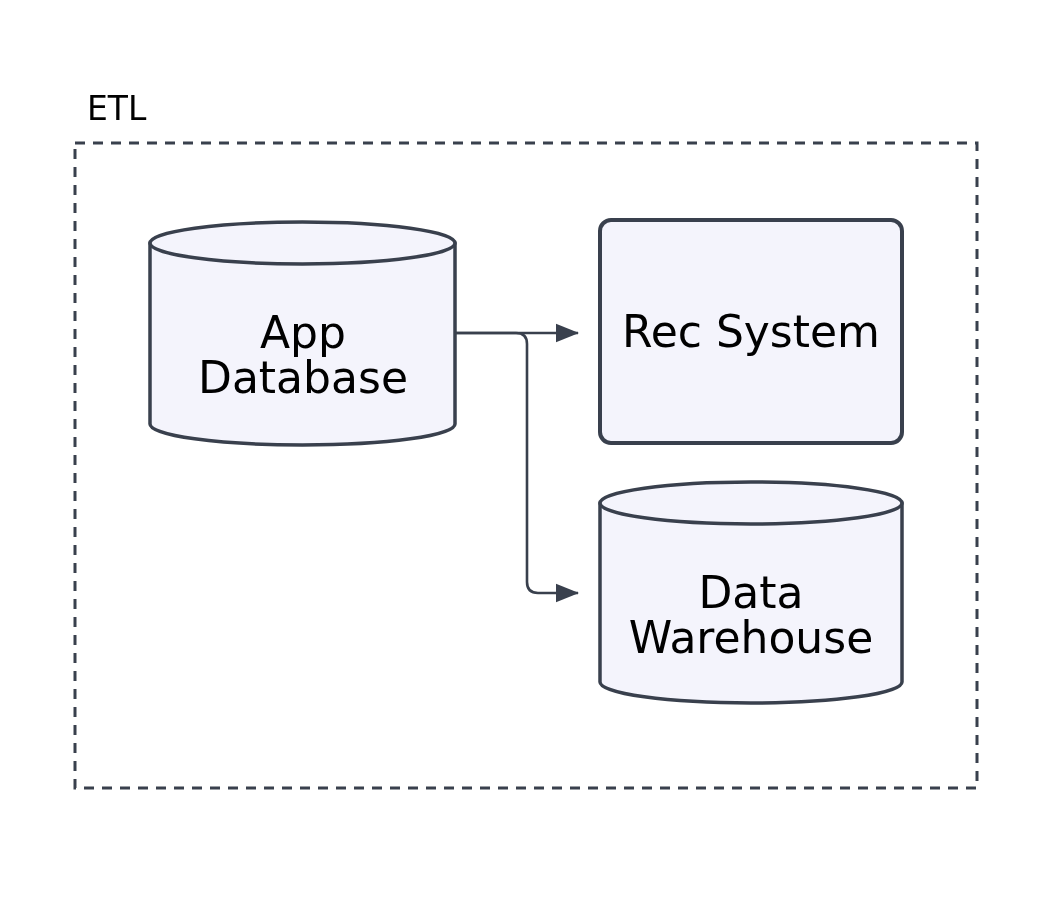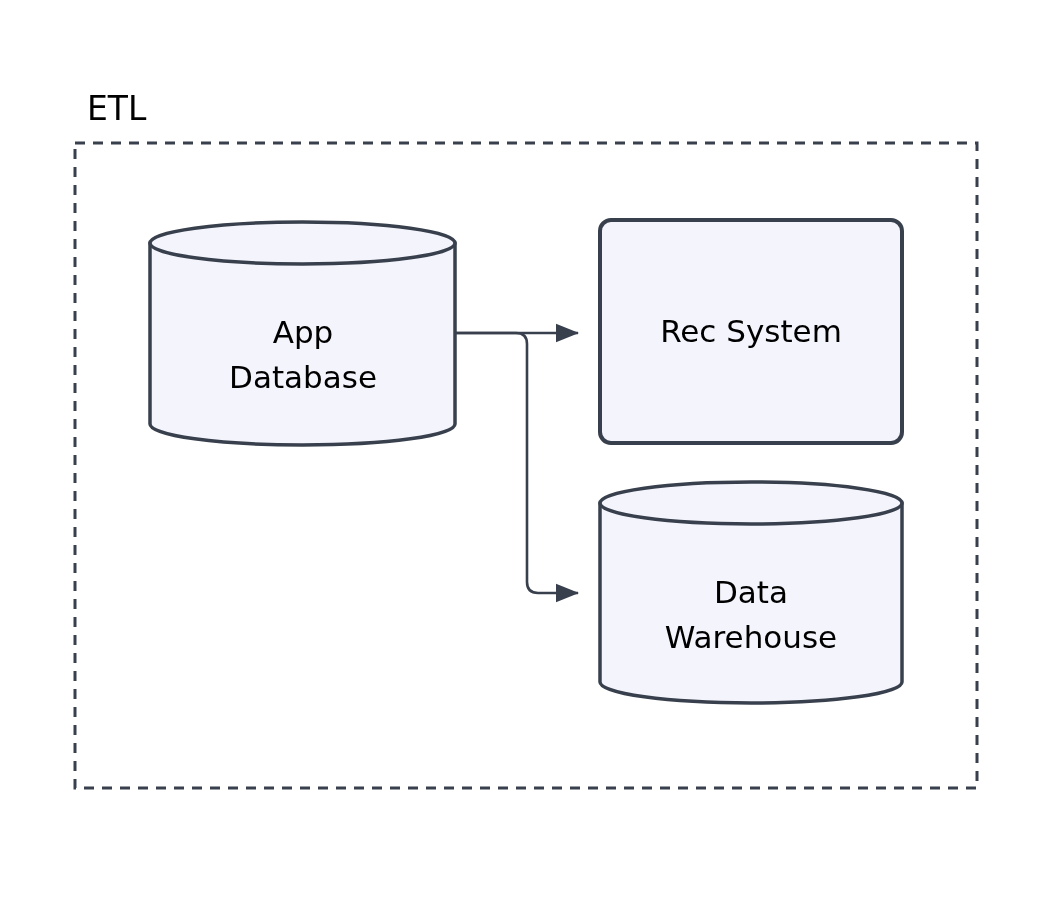--- a/index.html
+++ b/index.html
@@ -27,21 +27,21 @@
     left: 0;
     top: 0;
     width: 1054px;
     height: 904px;
     display: block;
   }
   .node-label {
     position: absolute;
     text-align: center;
     color: #000000;
-    font-size: 31px;
+    font-size: 44px;
     line-height: 45px;
     font-family: "DejaVu Sans", "Liberation Sans", sans-serif;
     white-space: pre-line;
     pointer-events: none;
     user-select: none;
   }
   .group-label {
     position: absolute;
     color: #000000;
     font-size: 33px;

